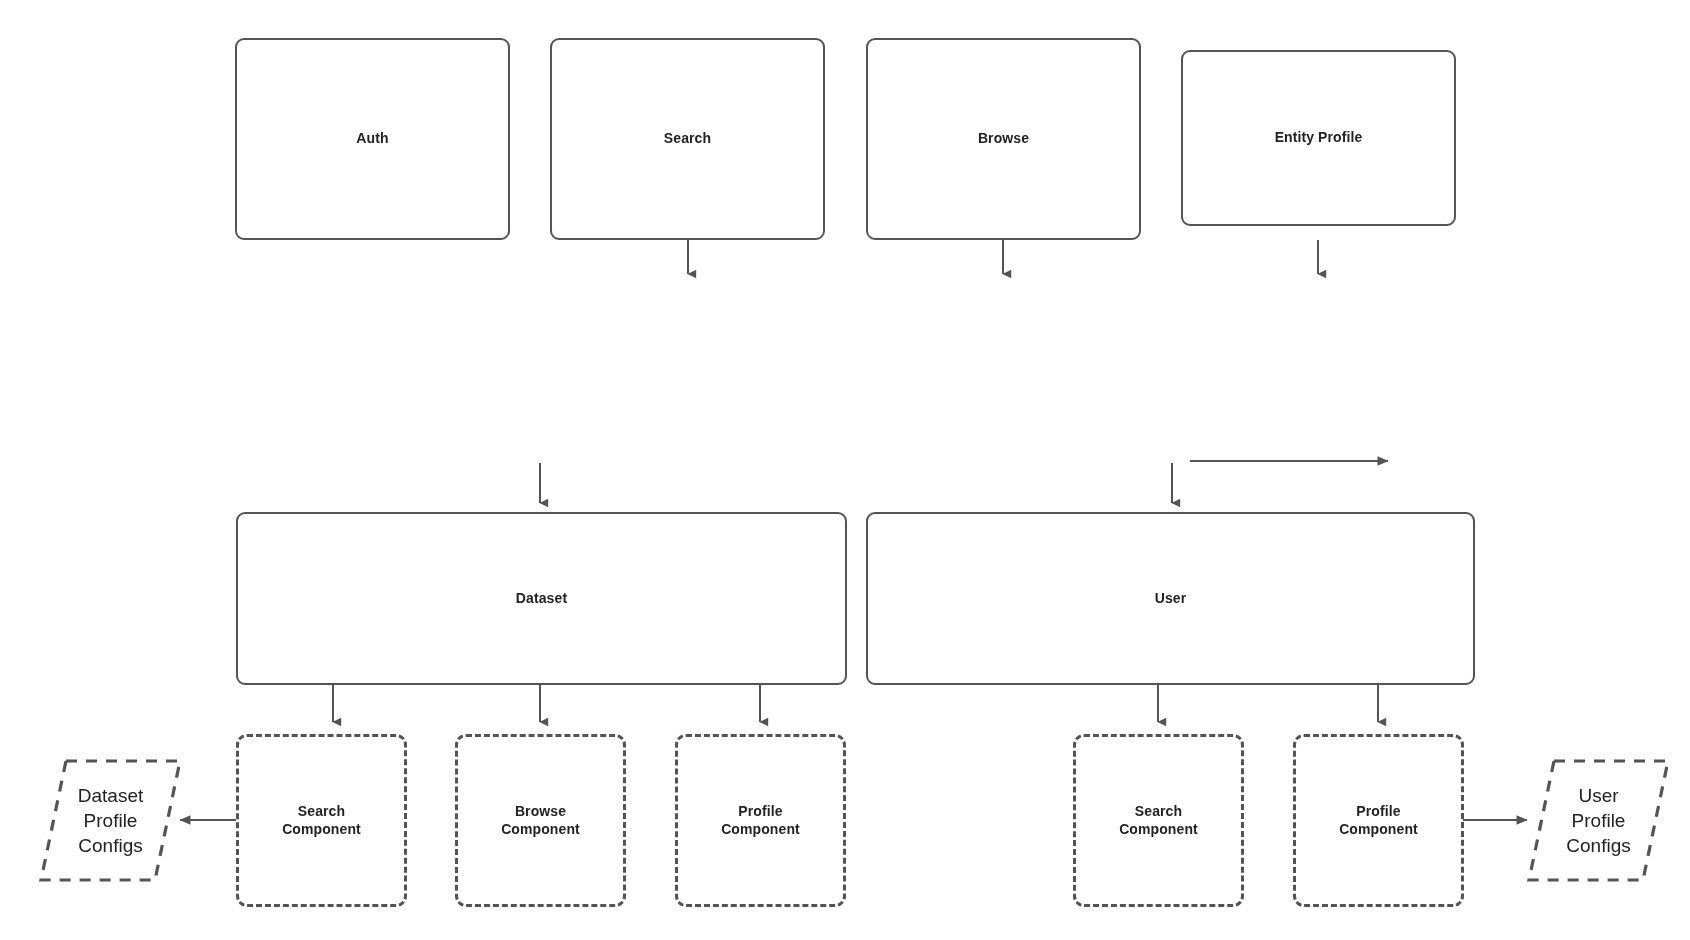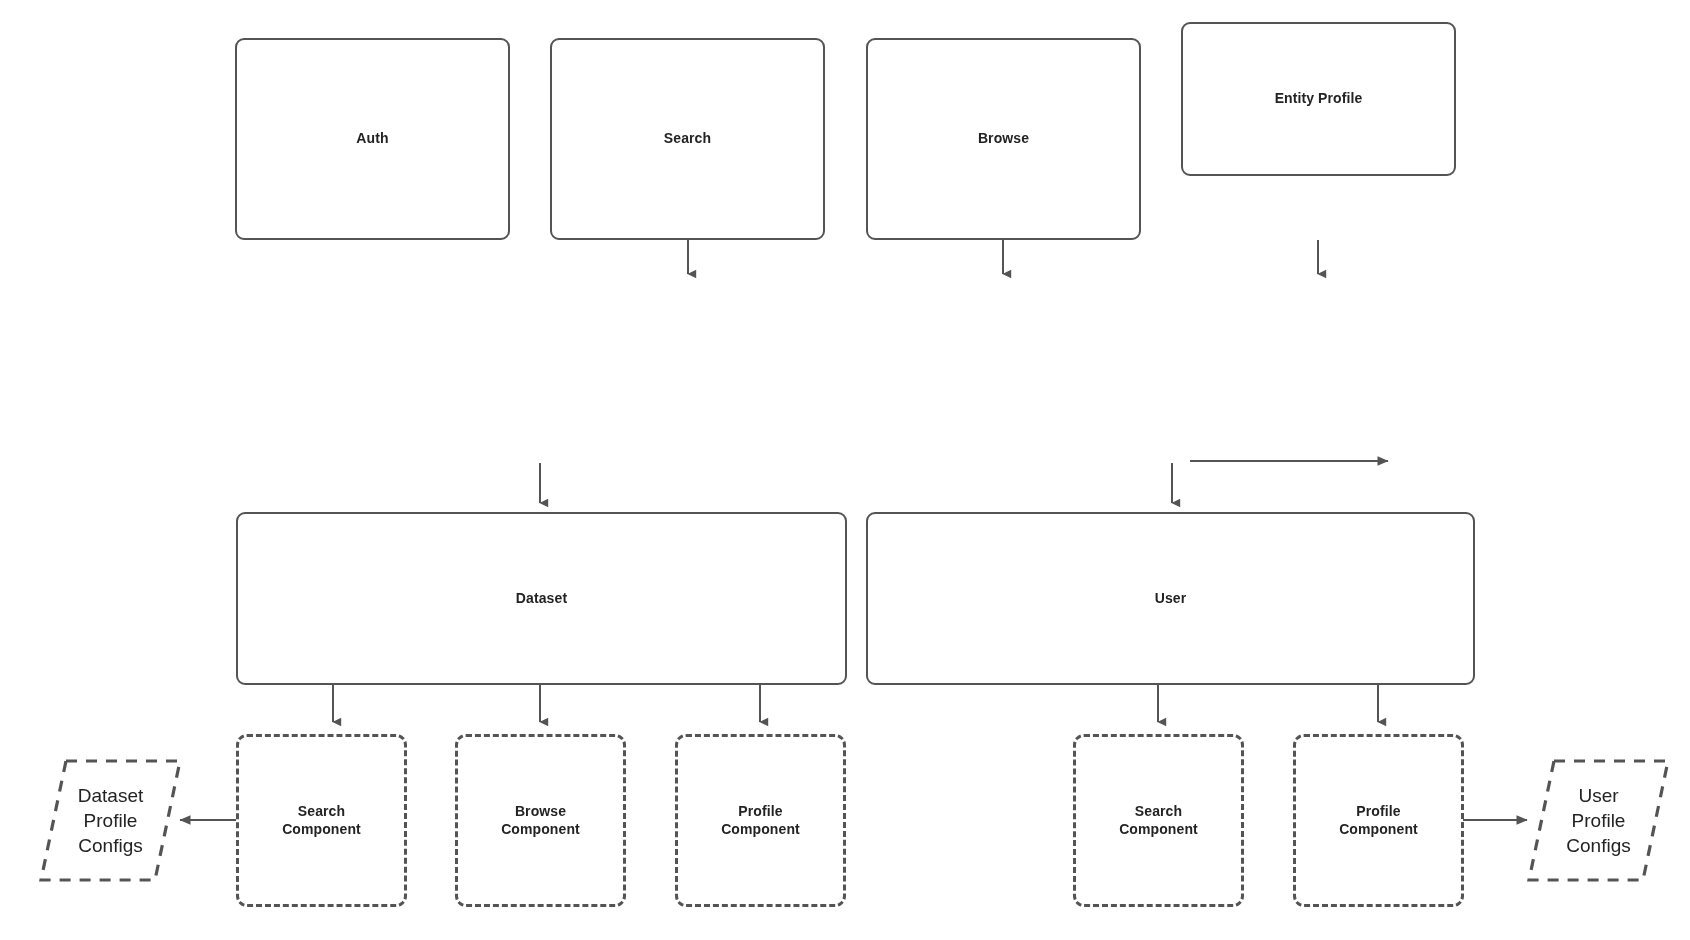--- a/index.html
+++ b/index.html
@@ -124,21 +124,21 @@
   </div>
 
   <div class="node node-solid" style="left:550px; top:38px; width:275px; height:202px;">
     <span class="node-label">Search</span>
   </div>
 
   <div class="node node-solid" style="left:866px; top:38px; width:275px; height:202px;">
     <span class="node-label">Browse</span>
   </div>
 
-  <div class="node node-solid" style="left:1181px; top:22px; width:275px; height:154px;">
+  <div class="node node-solid" style="left:1181px; top:50px; width:275px; height:176px;">
     <span class="node-label">Entity Profile</span>
   </div>
 
 
   <div class="node node-solid" style="left:236px; top:512px; width:611px; height:173px;">
     <span class="node-label">Dataset</span>
   </div>
 
   <div class="node node-solid" style="left:866px; top:512px; width:609px; height:173px;">
     <span class="node-label">User</span>

